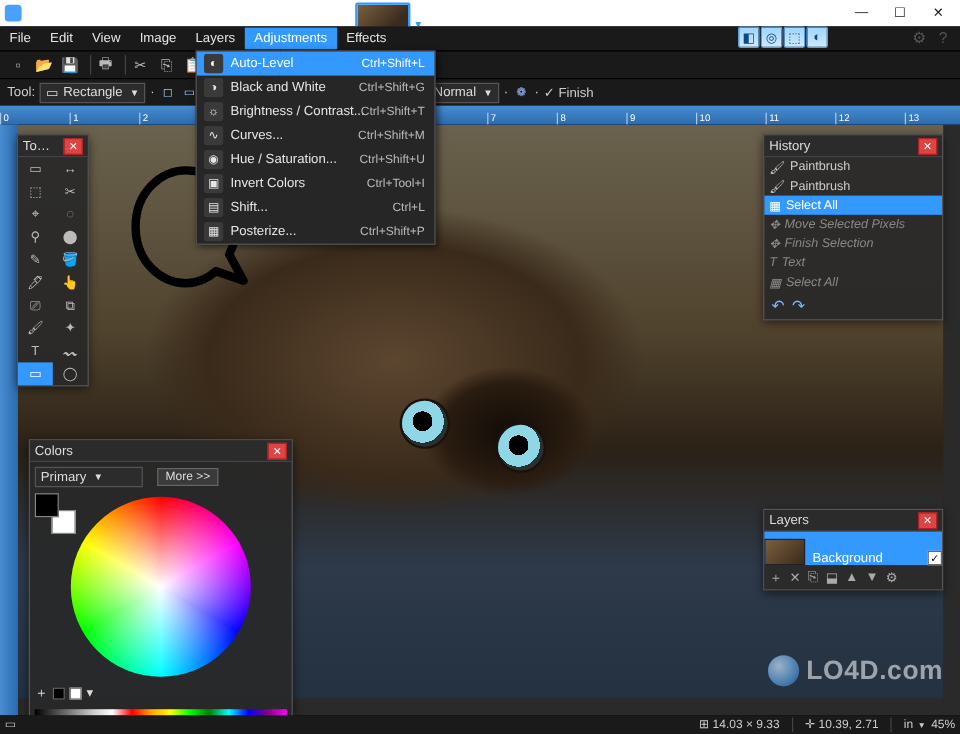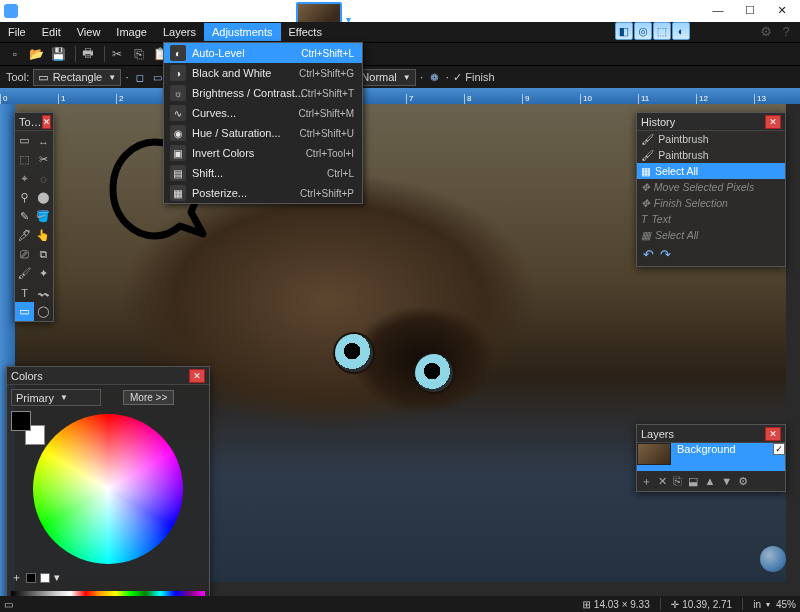--- a/index.html
+++ b/index.html
@@ -63,50 +63,50 @@
   .dd-item{display:flex;align-items:center;height:20px;padding:0 6px;color:#e5e5e5;font-size:11px;position:relative}
   .dd-item.sel{background:var(--accent);color:#fff}
   .dd-item .dd-ico{width:16px;height:16px;margin-right:6px;display:flex;align-items:center;justify-content:center;font-size:10px;background:#3a3a3a;border-radius:2px}
   .dd-item .sc{position:absolute;right:8px;color:#bbb;font-size:10px}
   .dd-item.sel .sc{color:#fff}
   
   .panel{position:absolute;background:rgba(40,40,40,.92);border:1px solid #555;box-shadow:0 2px 8px rgba(0,0,0,.6)}
   .panel .ph{height:18px;background:#2b2b2b;border-bottom:1px solid #444;display:flex;align-items:center;padding:0 4px;font-size:11px;color:#ddd}
   .panel .ph .pclose{margin-left:auto;width:16px;height:14px;background:#d44;color:#fff;display:flex;align-items:center;justify-content:center;font-size:9px;border:1px solid #a22}
   
-  .panel.tools{left:14px;top:112px;width:40px}
+  .panel.tools{left:14px;top:112px;width:60px}
   .tools-grid{display:grid;grid-template-columns:1fr 1fr;gap:0}
   .tbtn{height:19px;display:flex;align-items:center;justify-content:center;color:#bbb;font-size:11px}
   .tbtn.active{background:var(--accent);color:#fff}
   
   .panel.history{left:636px;top:112px;width:150px}
   .hist-list{font-size:10.5px}
   .hist-item{display:flex;align-items:center;gap:4px;height:16px;padding:0 4px;color:#ccc}
   .hist-item.sel{background:var(--accent);color:#fff}
   .hist-item.greyed{color:#888;font-style:italic}
   .hist-foot{display:flex;gap:6px;padding:4px 6px;color:#7fb8ff;font-size:13px}
   
-  .panel.colors{left:6px;top:366px;width:204px}
+  .panel.colors{left:24px;top:366px;width:220px}
   .colors-body{padding:4px;display:flex;flex-direction:column;gap:4px}
-  .colors-row1{display:flex;gap:22px;align-items:center}
+  .colors-row1{display:flex;gap:12px;align-items:center}
   .wheel{width:150px;height:150px;border-radius:50%;position:relative;margin:4px auto 0;
     background:conic-gradient(red,magenta,blue,cyan,lime,yellow,red)}
   .wheel::after{content:"";position:absolute;inset:0;border-radius:50%;
     background:radial-gradient(circle at 50% 50%,#fff 0%,rgba(255,255,255,0) 70%)}
   .swatches{position:absolute;left:4px;top:26px;width:34px;height:34px}
   .sw{position:absolute;width:20px;height:20px;border:1px solid #888}
   .sw.fg{background:#000;left:0;top:0;z-index:2}
   .sw.bg{background:#fff;right:0;bottom:0}
   .palette-row{display:flex;gap:4px;align-items:center;margin-top:2px}
   .pal-dot{width:10px;height:10px;border:1px solid #666}
   .pal-strip{height:12px;margin-top:2px;background:linear-gradient(90deg,#000,#444,#888,#ccc,#fff,red,orange,yellow,lime,green,cyan,blue,purple,magenta)}
   .more-btn{background:#3a3a3a;border:1px solid #666;color:#ddd;padding:1px 6px;font-size:10px}
   
   .panel.layers{left:636px;top:424px;width:150px}
-  .layer-row{display:flex;align-items:flex-start;height:28px;background:var(--accent);color:#fff;padding:0 0;gap:6px;font-size:11px}
+  .layer-row{display:flex;align-items:flex-end;height:28px;background:var(--accent);color:#fff;padding:0 0;gap:6px;font-size:11px}
   .layer-thumb{width:34px;height:22px;background:linear-gradient(135deg,#7a6040,#3a2a1a);border:1px solid #222}
   .layer-foot{height:20px;background:#2b2b2b;display:flex;align-items:center;gap:6px;padding:0 4px;color:#aaa;font-size:11px}
   
   .status{position:absolute;left:0;bottom:0;height:16px;width:100%;background:#1a1a1a;color:#ccc;font-size:10px;display:flex;align-items:center;padding:0 4px;gap:6px}
   .status .sseg{display:flex;align-items:center;gap:3px}
   .status .sep{width:1px;height:12px;background:#444;margin:0 4px}
   .spacer{flex:1}
   
   .wm{position:absolute;right:14px;bottom:24px;color:rgba(255,255,255,.55);font-size:22px;font-weight:600;letter-spacing:.5px;display:flex;align-items:center;gap:6px;pointer-events:none}
   .wm .globe{width:26px;height:26px;border-radius:50%;background:radial-gradient(circle at 35% 35%,#cfe8ff,#5aa0e0 60%,#2a5a90);opacity:.7}
@@ -222,20 +222,21 @@
   <div class="eye e2"></div>
   <div class="shape">
     <svg viewBox="0 0 120 110">
         <path d="M60 8 C40 8 18 25 18 55 C18 85 40 102 60 102 C70 102 78 98 85 92 L108 100 L96 78 C100 70 102 62 102 55 C102 25 80 8 60 8 Z" fill="none" stroke="#000" stroke-width="7" stroke-linejoin="round"></path>
       </svg>
   </div>
   <div class="scroll-v"></div>
   <div class="scroll-h"></div>
   <div class="wm">
     <div class="globe"></div>
+    <span>LO4D.com</span>
   </div>
 </div>
 
 <div class="dropdown">
   <div class="dd-item sel">
     <span class="dd-ico">◐</span>
     <span>Auto-Level</span>
     <span class="sc">Ctrl+Shift+L</span>
   </div>
   <div class="dd-item">

